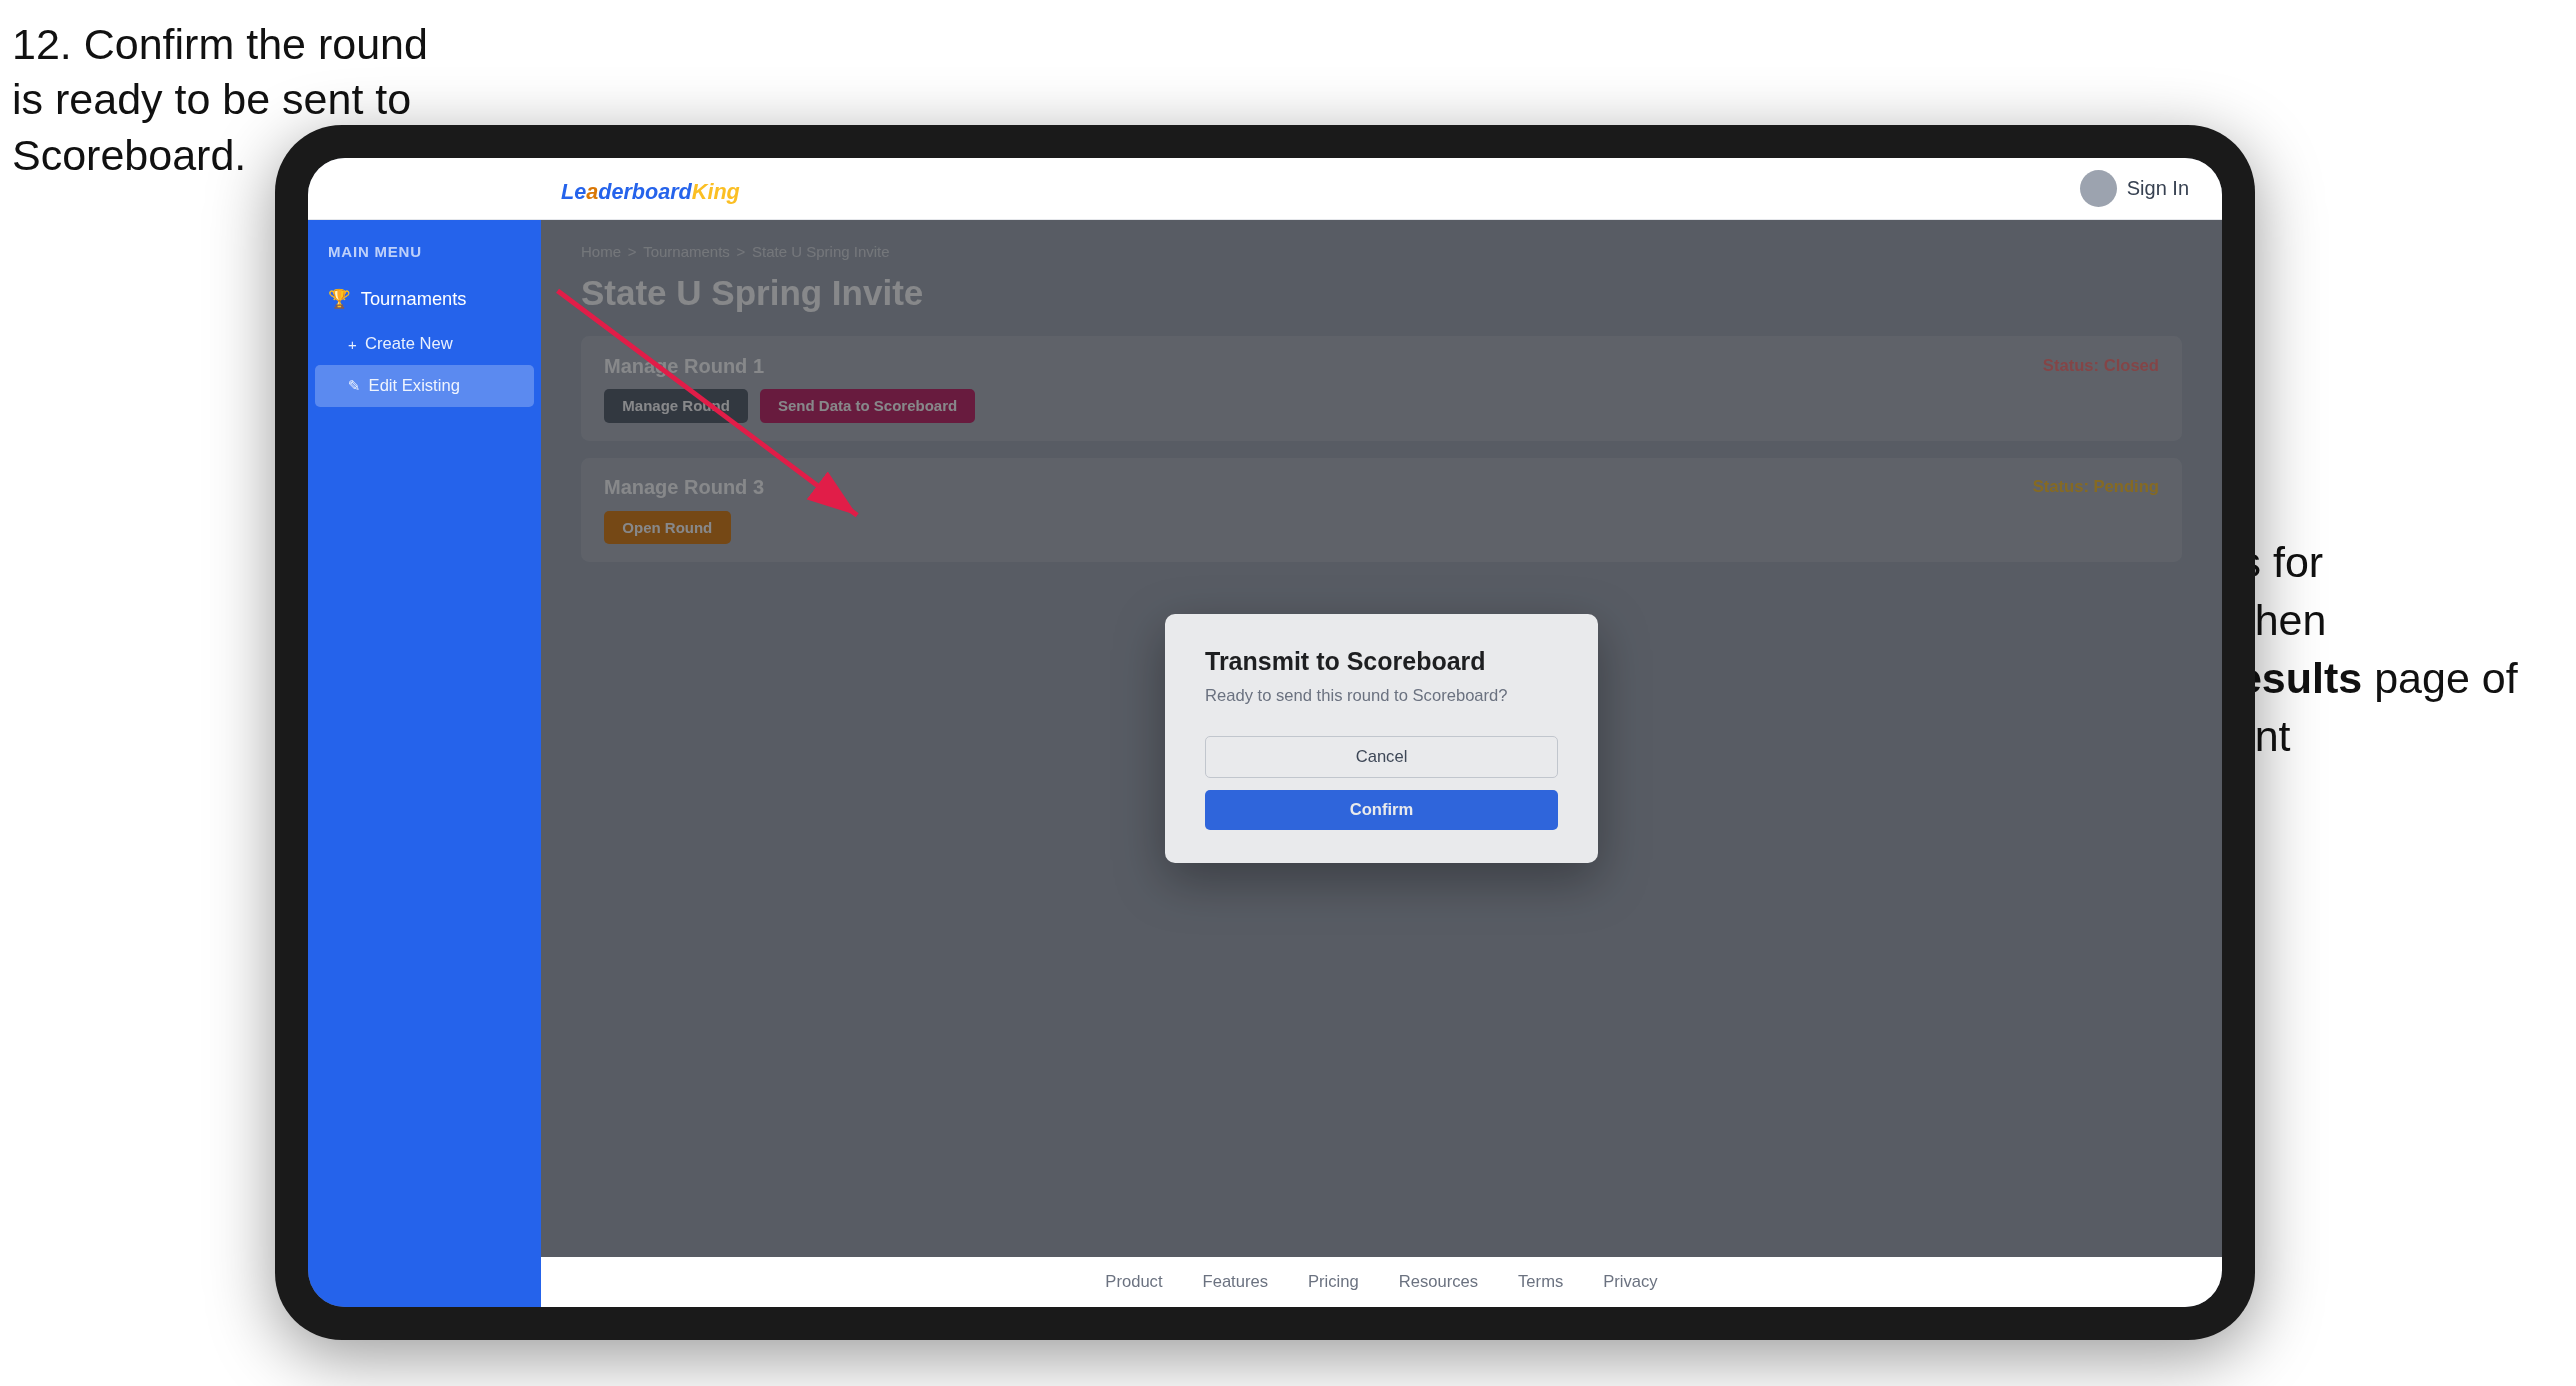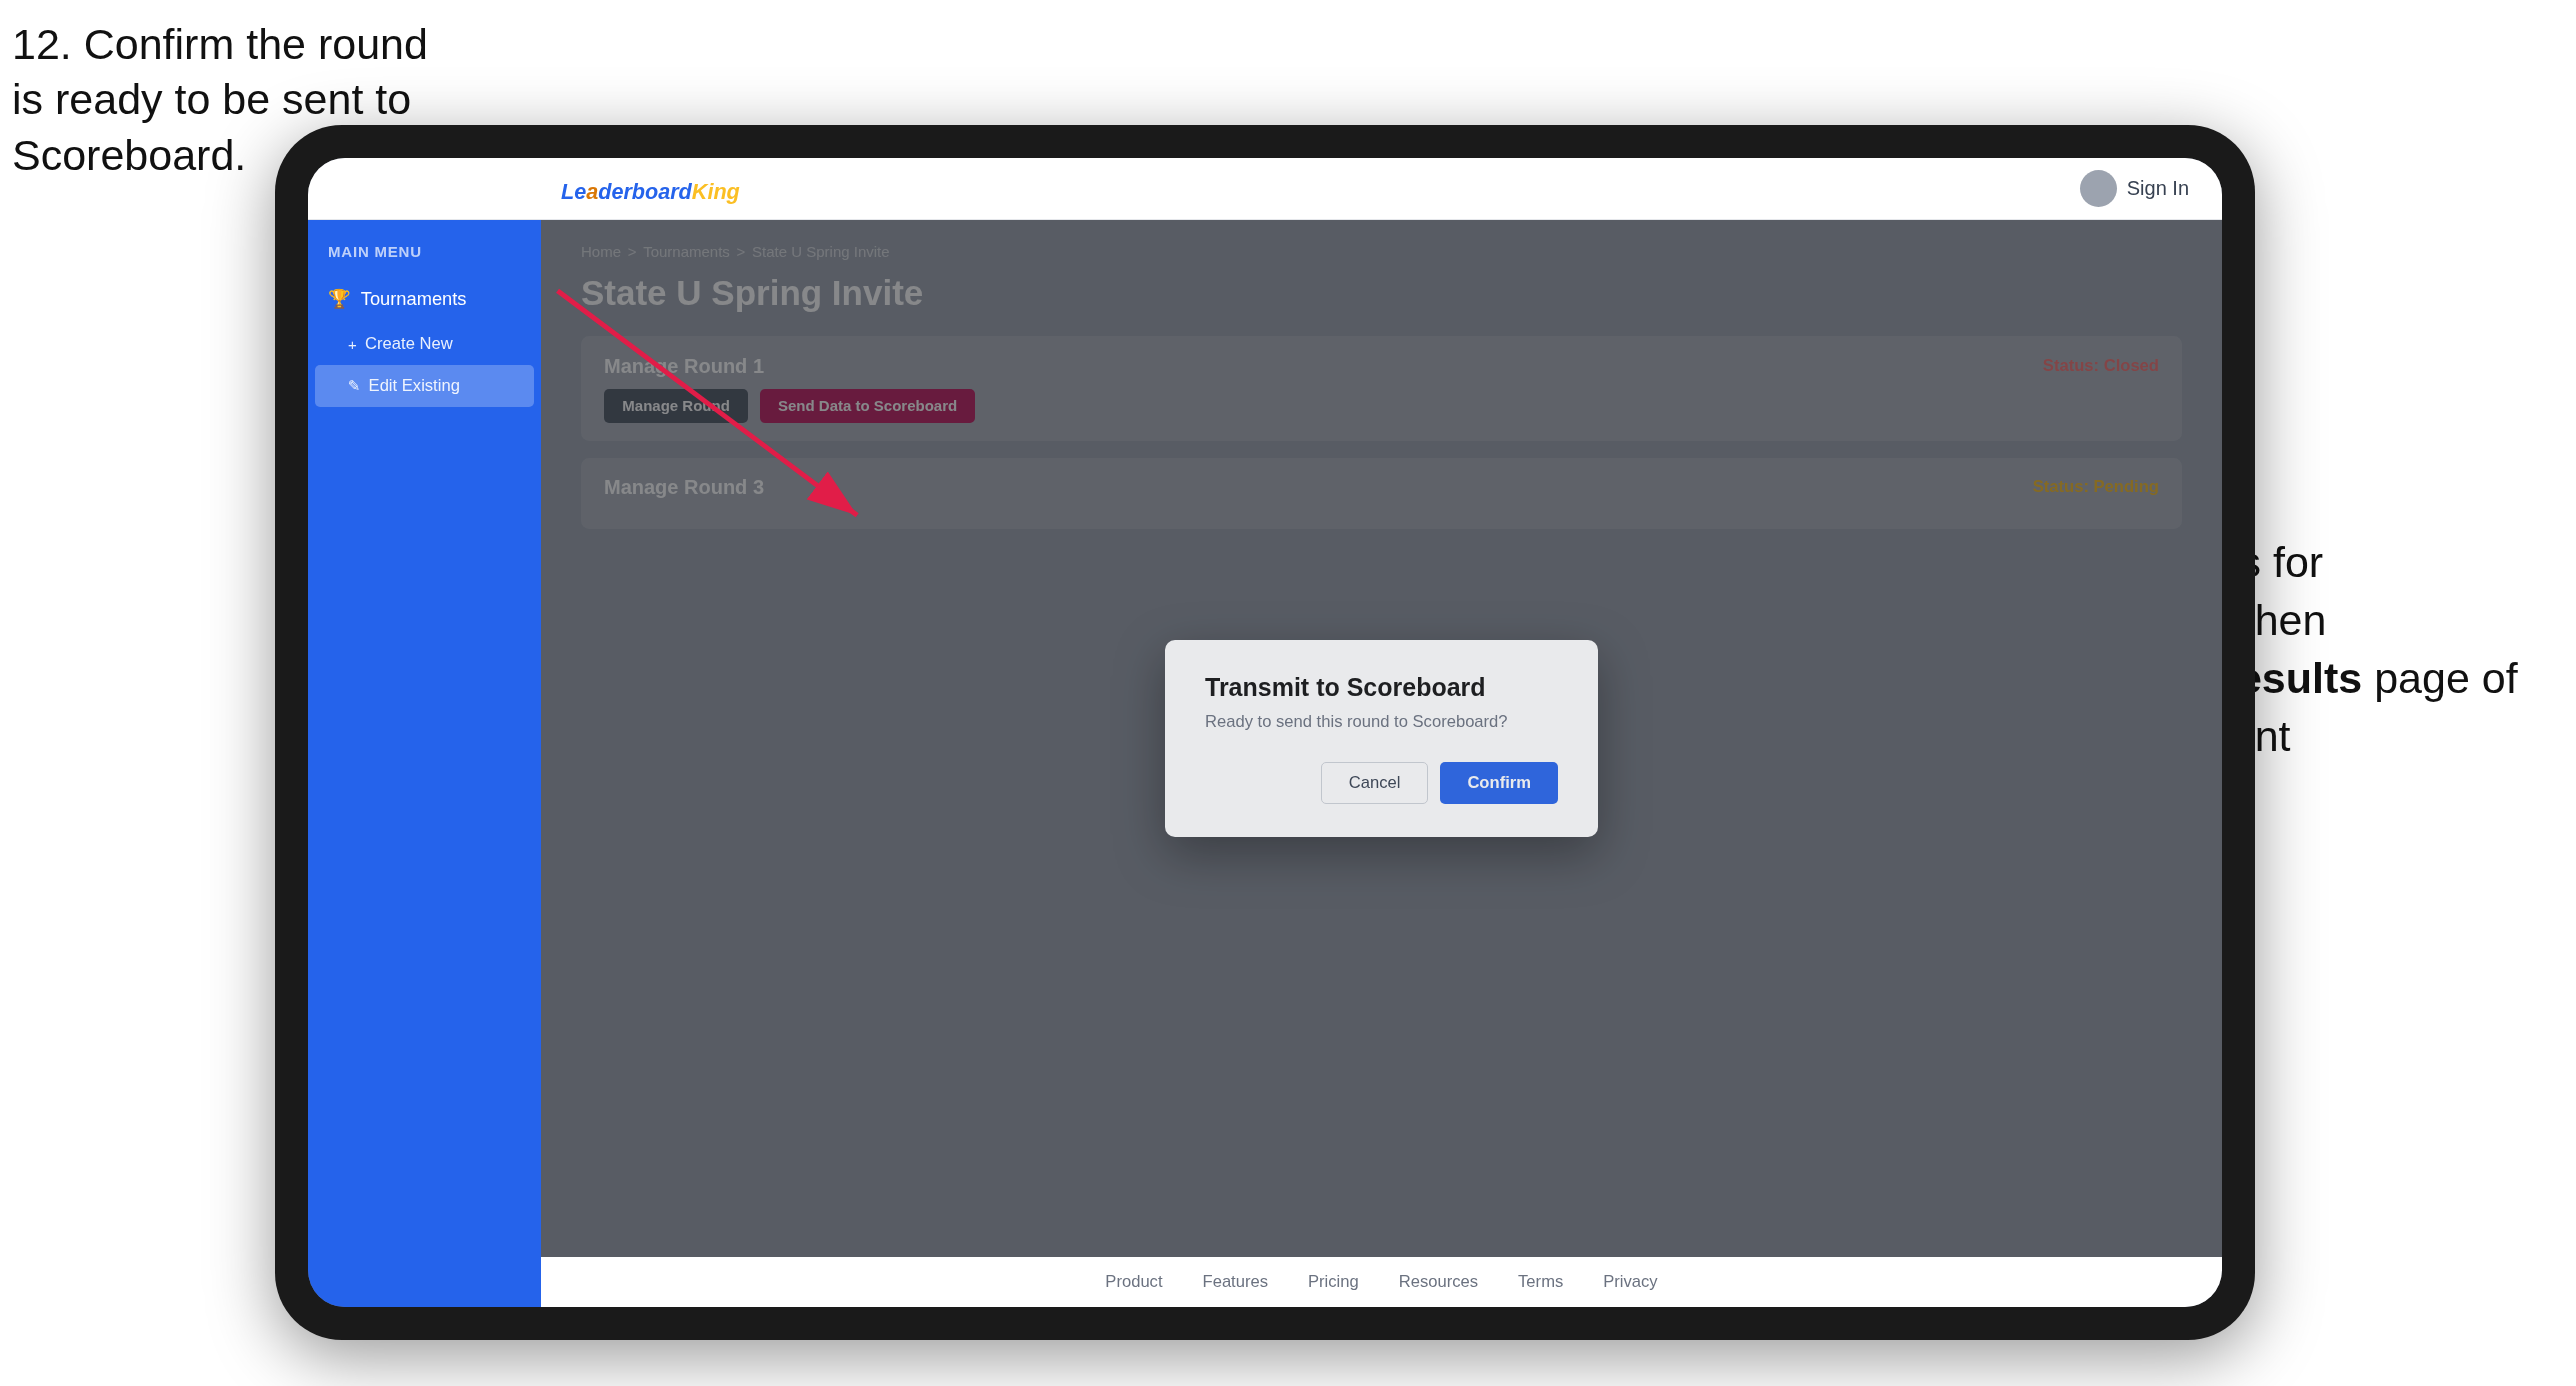--- a/index.html
+++ b/index.html
@@ -255,20 +255,21 @@
     }
     .modal-subtitle {
       font-size: 16.6px;
       color: #6b7280;
       margin-bottom: 30px;
     }
     .modal-actions {
       display: flex;
       gap: 12px;
       justify-content: flex-end;
+      flex-direction: column;
     }
     .btn-cancel {
       padding: 10px 27px;
       border-radius: 5px;
       font-size: 16.6px;
       font-weight: 500;
       border: 0.8px solid #d1d5db;
       background: #fff;
       color: #374151;
       cursor: pointer;
@@ -377,20 +378,23 @@
                   <button class="btn-round btn-blue">Send Data to Scoreboard</button>
                 </div>
               </div>
 
 
               <div class="round-card">
                 <div class="round-header">
                   <span class="round-title">Manage Round 3</span>
                   <span class="status-badge status-pending">Status: Pending</span>
                 </div>
+                <div class="round-actions">
+                  <button class="btn-round btn-gold">Open Round</button>
+                </div>
               </div>
 
             </div>
 
             <div class="overlay">
               <div class="modal">
                 <div class="modal-title">Transmit to Scoreboard</div>
                 <div class="modal-subtitle">Ready to send this round to Scoreboard?</div>
                 <div class="modal-actions">
                   <button class="btn-cancel">Cancel</button>

